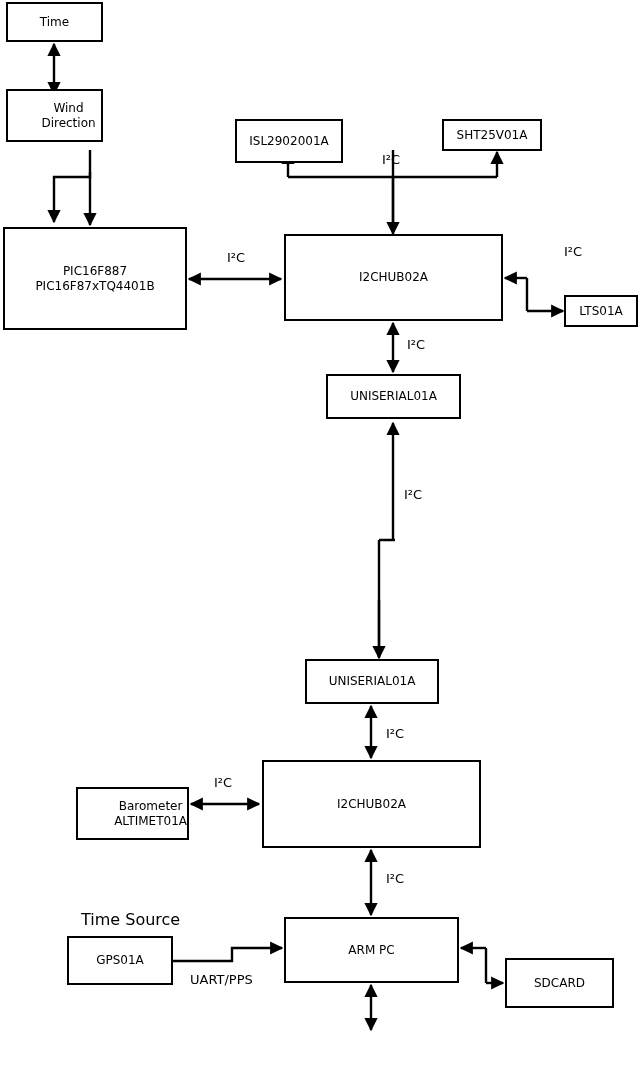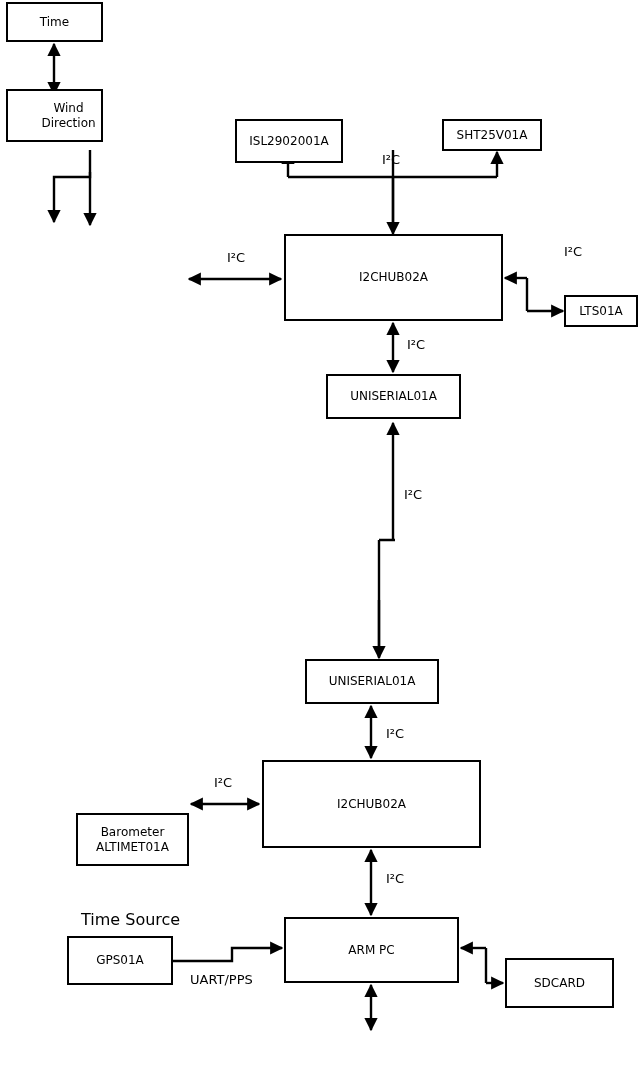--- a/index.html
+++ b/index.html
@@ -105,20 +105,24 @@
 
   <div class="node" style="left:6px; top:2px; width:97px; height:40px;">
     <span>Time</span>
   </div>
 
   <div class="node" style="left:6px; top:89px; width:97px; height:53px;padding-left:28px;">
     <span>Wind
 Direction</span>
   </div>
 
+  <div class="node" style="left:3px; top:227px; width:184px; height:103px;">
+    <span>PIC16F887
+PIC16F87xTQ4401B</span>
+  </div>
 
   <div class="node" style="left:235px; top:119px; width:108px; height:44px;">
     <span>ISL2902001A</span>
   </div>
 
   <div class="node" style="left:442px; top:119px; width:100px; height:32px;">
     <span>SHT25V01A</span>
   </div>
 
   <div class="node" style="left:284px; top:234px; width:219px; height:87px;">
@@ -134,21 +138,21 @@
   </div>
 
   <div class="node" style="left:305px; top:659px; width:134px; height:45px;">
     <span>UNISERIAL01A</span>
   </div>
 
   <div class="node" style="left:262px; top:760px; width:219px; height:88px;">
     <span>I2CHUB02A</span>
   </div>
 
-  <div class="node" style="left:76px; top:813px; width:113px; height:53px;">
+  <div class="node" style="left:76px; top:787px; width:113px; height:53px;justify-content:flex-end;">
     <span>Barometer
 ALTIMET01A</span>
   </div>
 
   <div class="node" style="left:67px; top:936px; width:106px; height:49px;">
     <span>GPS01A</span>
   </div>
 
   <div class="node" style="left:284px; top:917px; width:175px; height:66px;">
     <span>ARM PC</span>

